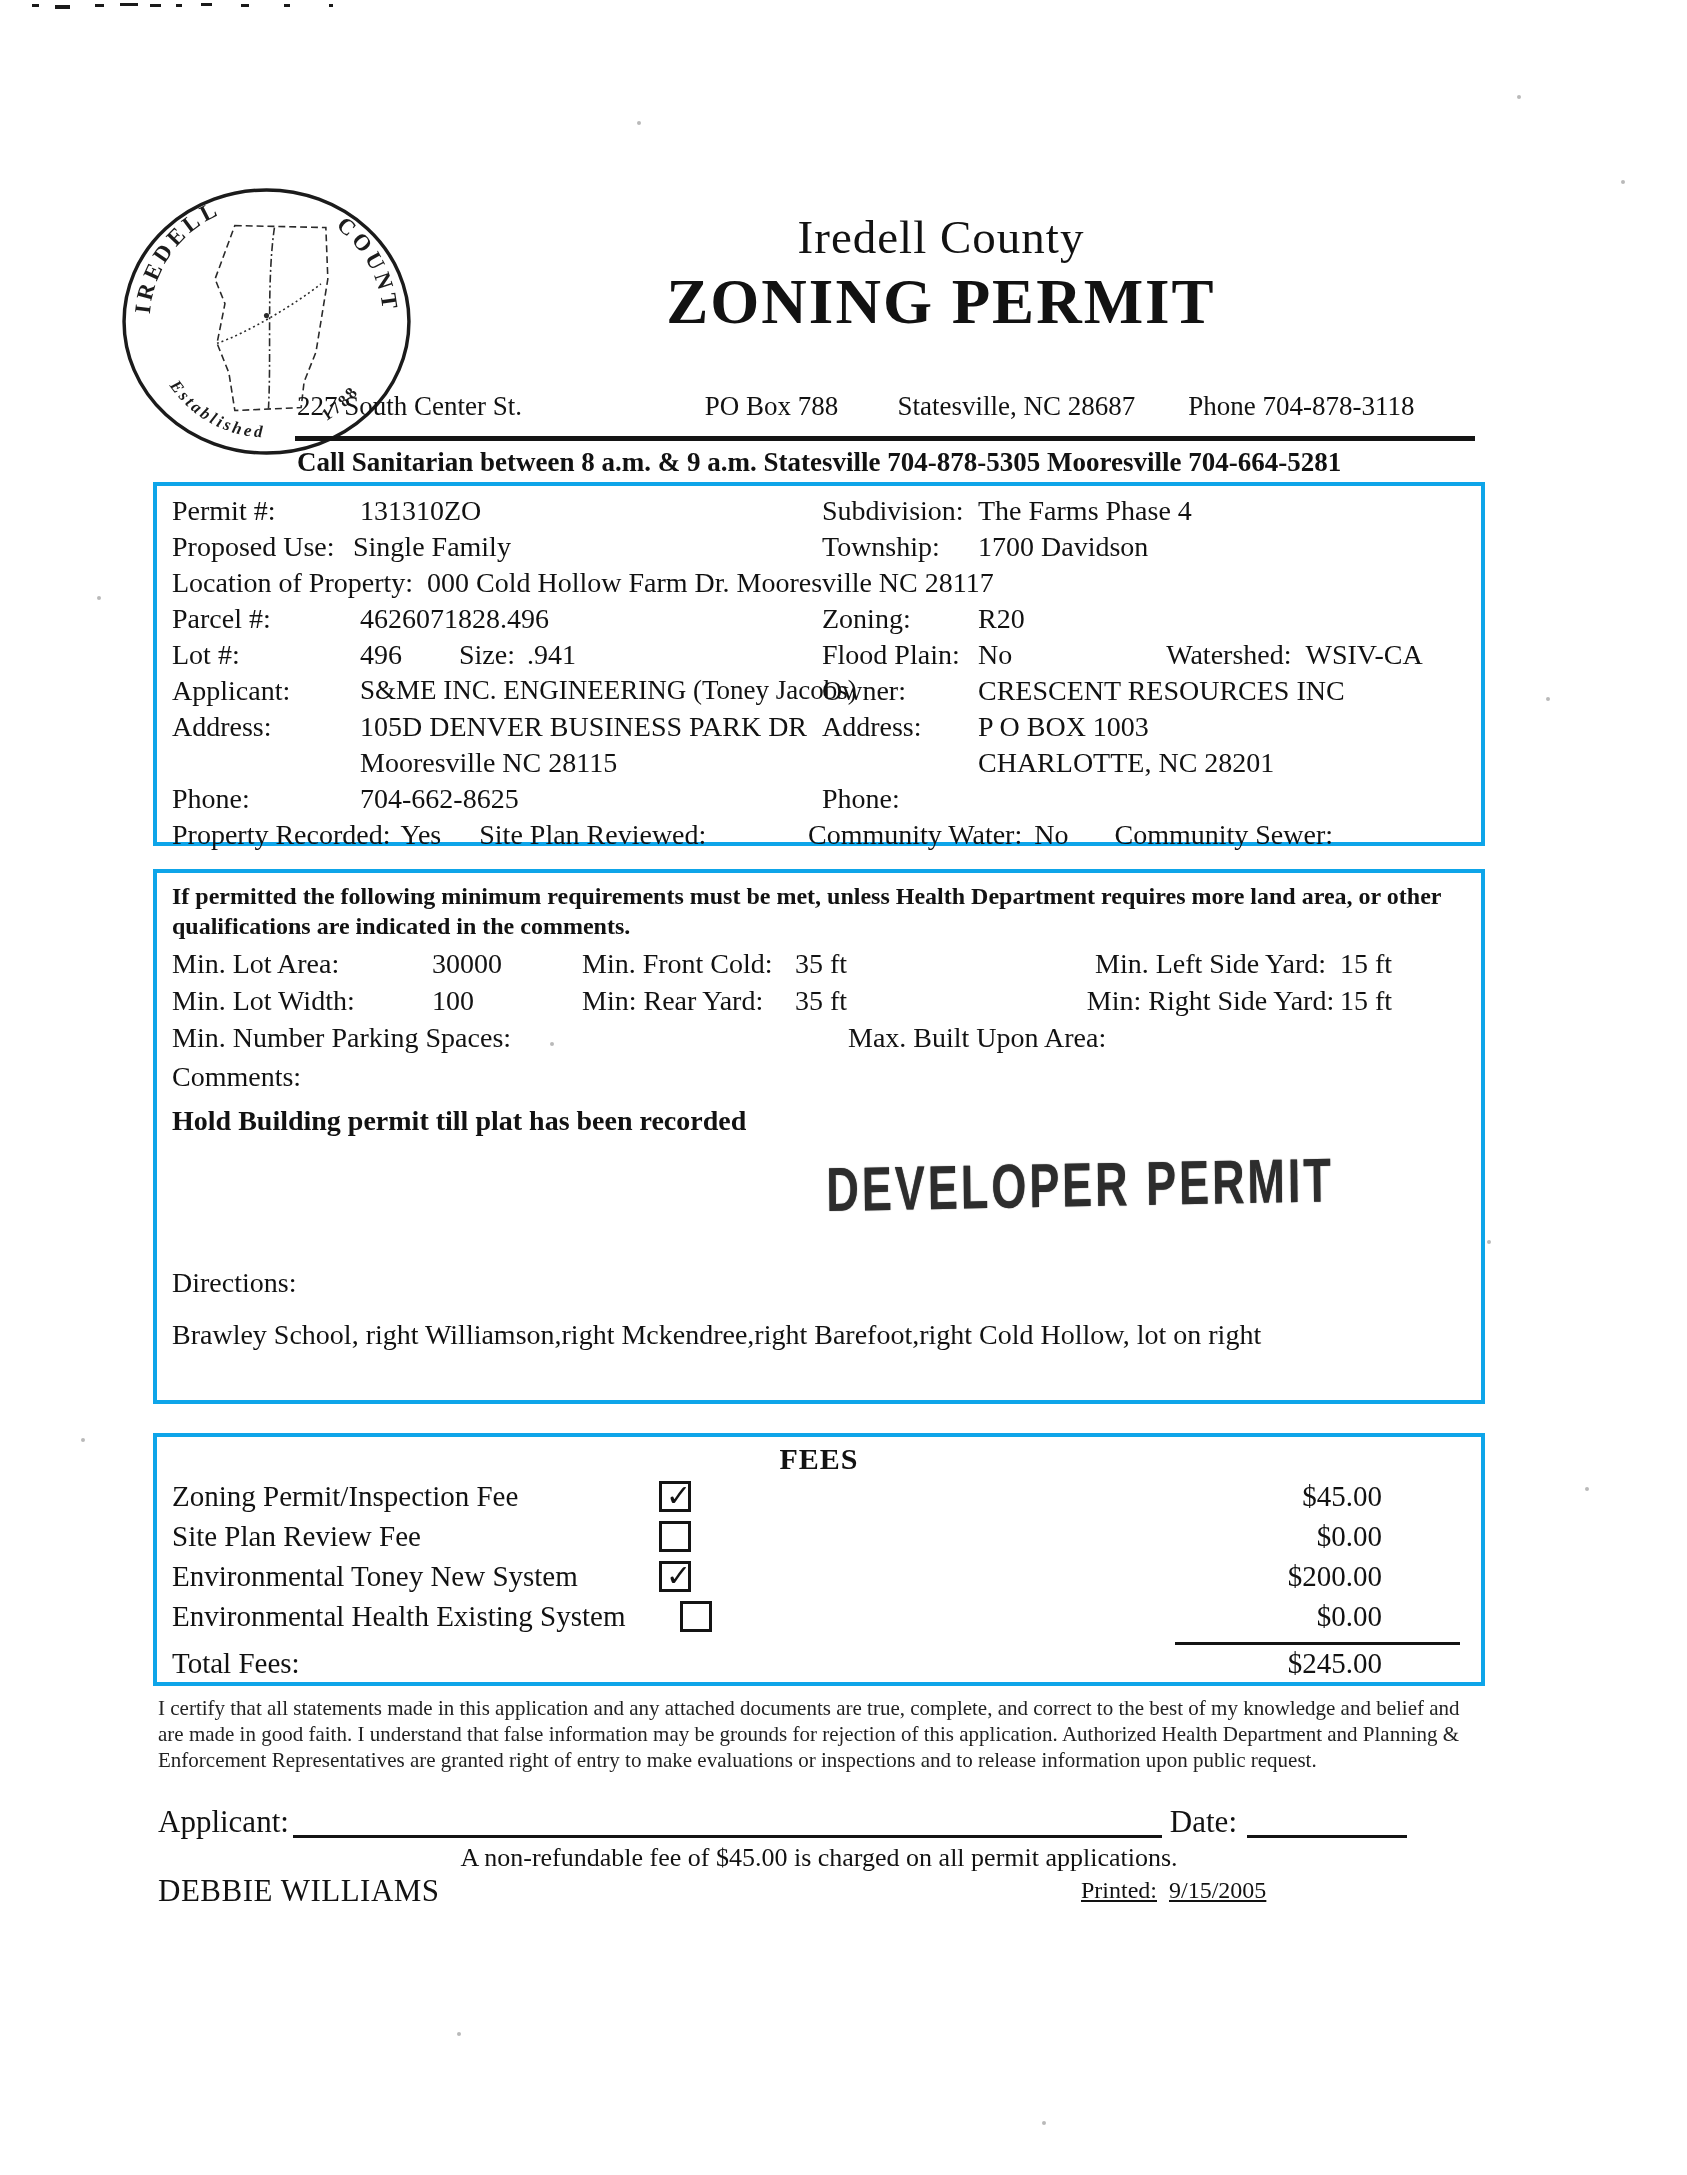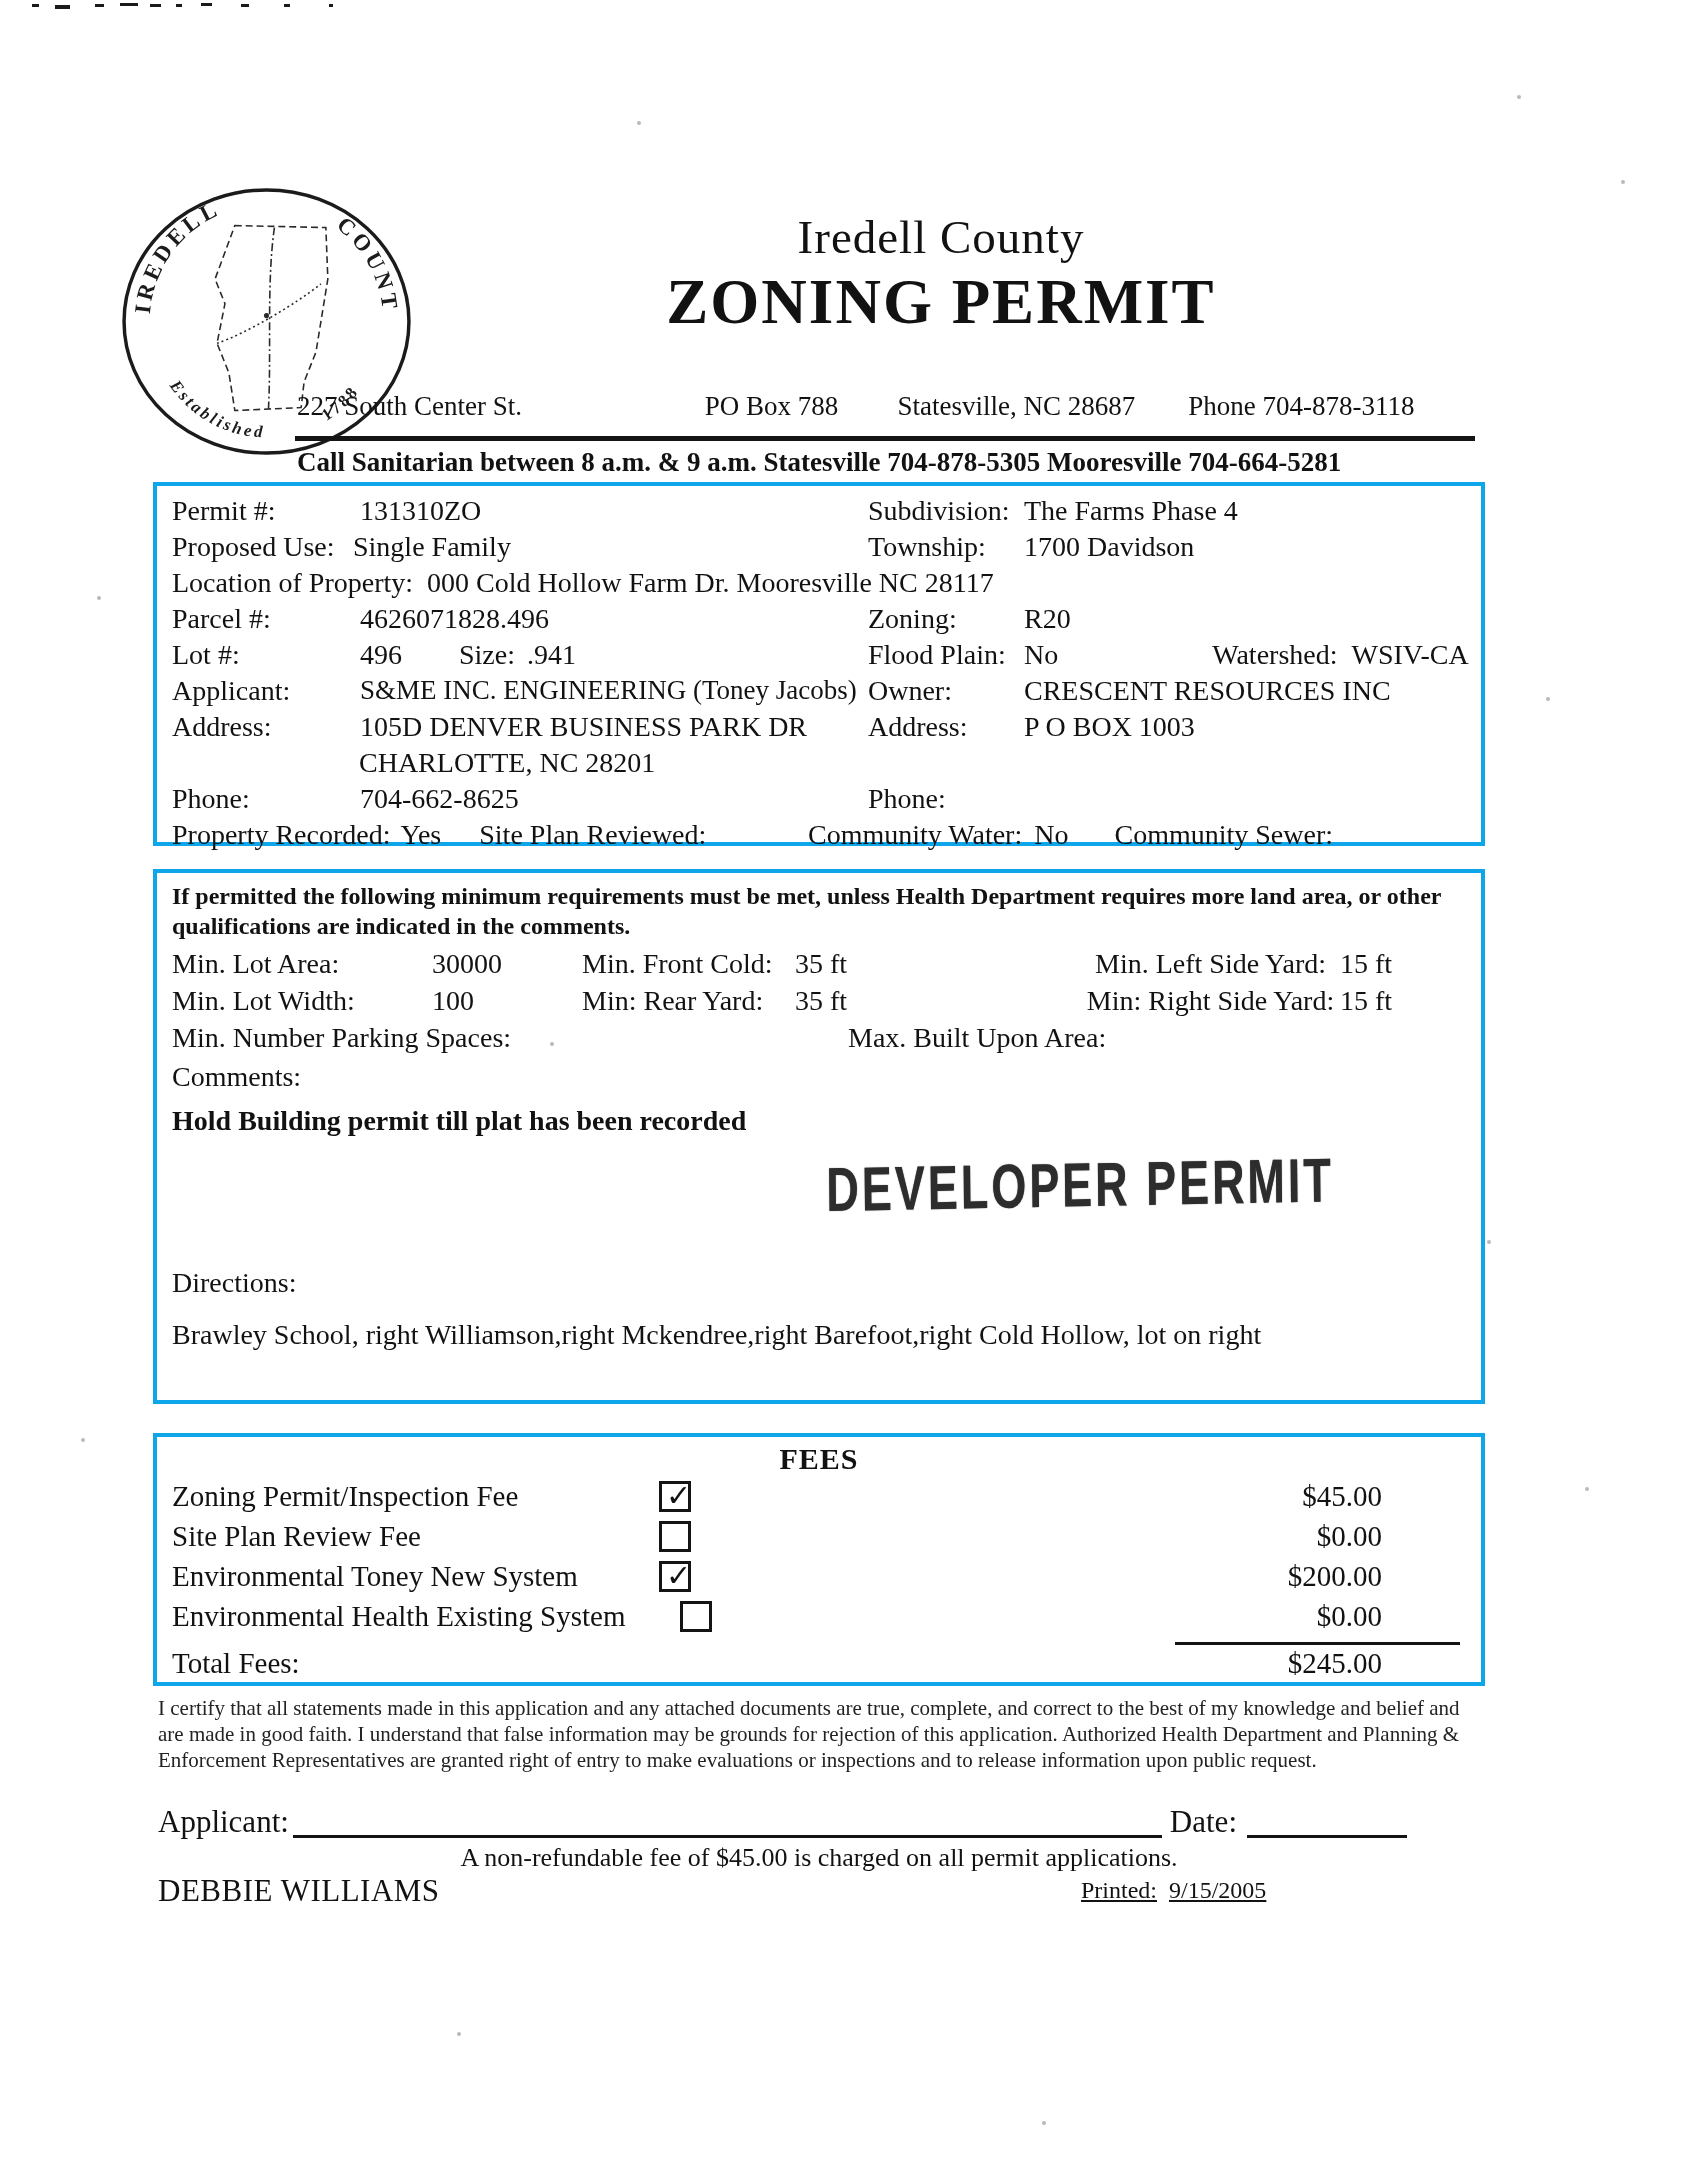--- a/index.html
+++ b/index.html
@@ -22,21 +22,21 @@
   .addr-row .a2 { display:inline-block; width:186px; }
   .addr-row .a3 { display:inline-block; width:284px; }
   .rule { position:absolute; left:295px; top:436px; width:1180px; height:5px; background:#151515; }
   .sanitarian { position:absolute; left:297px; top:447px; font-size:27px; font-weight:700; white-space:nowrap; }
 
   
   .box { position:absolute; border:4px solid #0ea5e9; background:transparent; }
   .box1 { left:153px; top:482px; width:1332px; height:364px; font-size:28px; padding-top:7px; }
   .l { display:flex; height:36px; align-items:center; white-space:nowrap; }
   .half { width:665px; display:flex; padding-left:15px; flex:none; white-space:nowrap; }
-  .rhalf { flex:1; display:flex; white-space:nowrap;margin-left:46px; }
+  .rhalf { flex:1; display:flex; white-space:nowrap; }
   .lbL { display:inline-block; width:188px; flex:none; }
   .lbR { display:inline-block; width:156px; flex:none; }
   .lbLoc { display:inline-block; width:255px; flex:none; }
 
   
   .box2 { left:153px; top:869px; width:1332px; height:535px; font-size:28px; }
   .intro { margin:8px 16px 4px 15px; font-size:24px; font-weight:700; line-height:30px; }
   .reqrow { display:flex; padding-left:15px; height:37px; align-items:center; white-space:nowrap;gap:29px; }
   .c1 { width:381px; flex:none; display:flex; }
   .c2 { width:470px; flex:none; display:flex; }
@@ -211,20 +211,24 @@
       <span class="half">
           <span class="lbL">Address:</span>
           <span>105D DENVER BUSINESS PARK DR</span>
         </span>
       <span class="rhalf">
           <span class="lbR">Address:</span>
           <span>P O BOX 1003</span>
         </span>
     </div>
     <div class="l">
+      <span class="half">
+          <span class="lbL"></span>
+          <span>Mooresville NC 28115</span>
+        </span>
       <span class="rhalf">
           <span class="lbR"></span>
           <span>CHARLOTTE, NC 28201</span>
         </span>
     </div>
     <div class="l">
       <span class="half">
           <span class="lbL">Phone:</span>
           <span>704-662-8625</span>
         </span>

